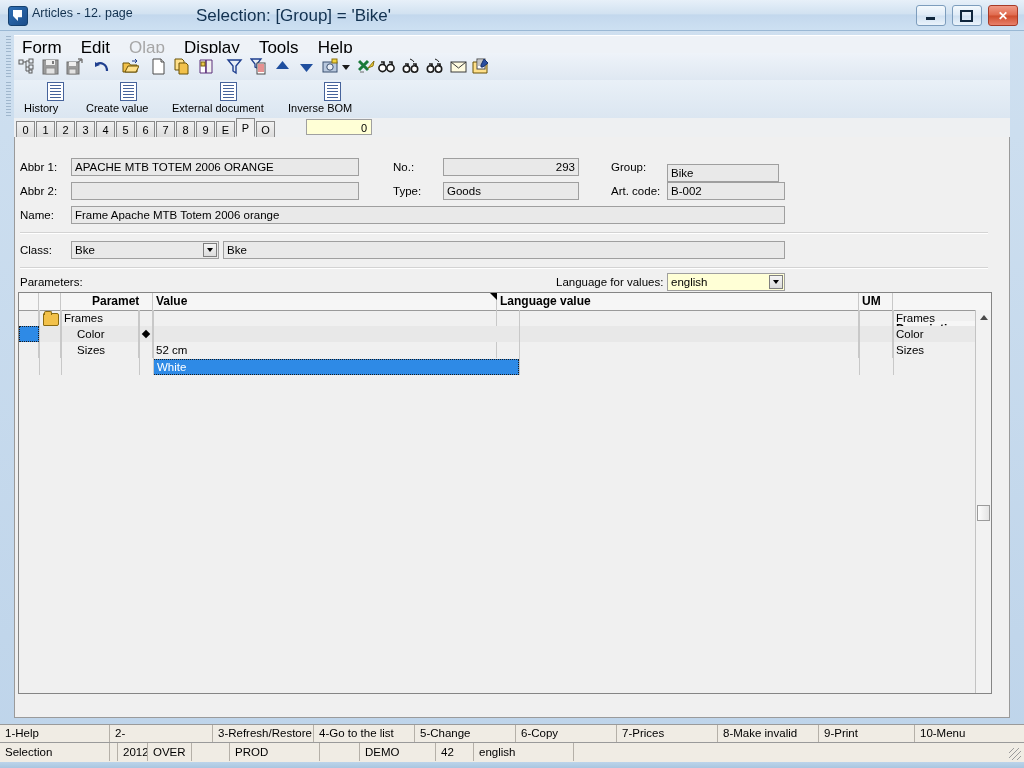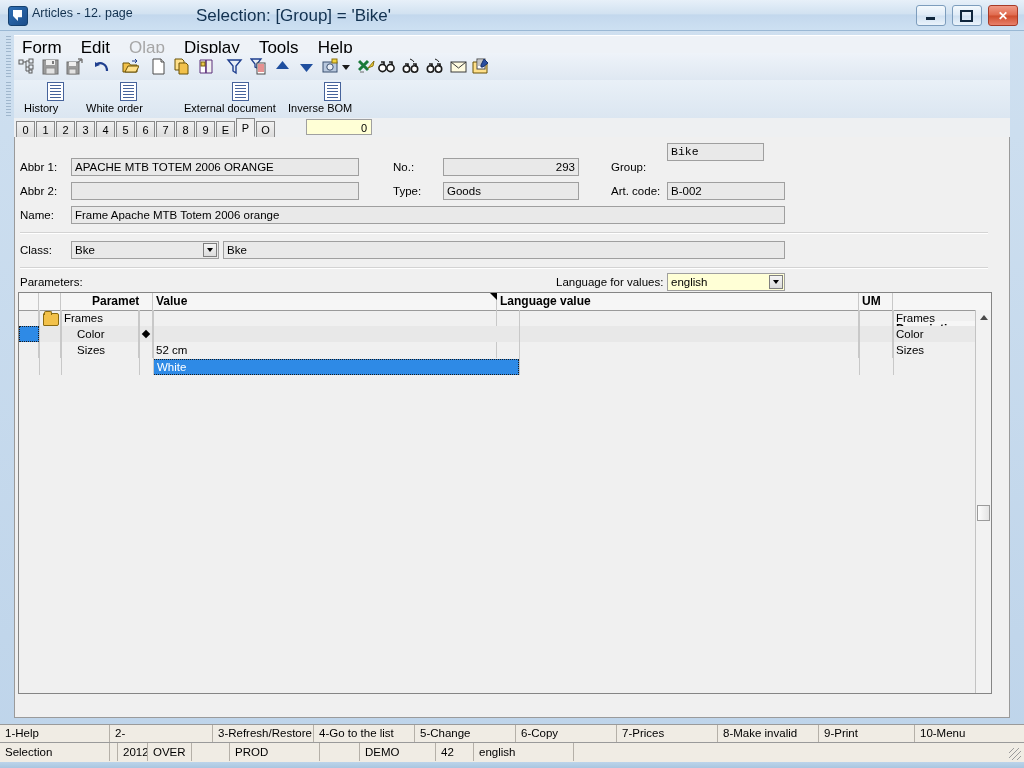--- a/index.html
+++ b/index.html
@@ -462,23 +462,23 @@
   </div>
 
   <div class="grip" style="left:6px;top:82px;height:34px;"></div>
   <div class="toolbar2">
     <div class="bigbtn" style="left:10px;width:62px;">
       <span class="docicon"></span>
       <span class="lbl">History</span>
     </div>
     <div class="bigbtn" style="left:72px;width:84px;">
       <span class="docicon"></span>
-      <span class="lbl">White order</span>
-    </div>
-    <div class="bigbtn" style="left:170px;width:112px;">
+      <span class="lbl">Create value</span>
+    </div>
+    <div class="bigbtn" style="left:158px;width:112px;">
       <span class="docicon"></span>
       <span class="lbl">External document</span>
     </div>
     <div class="bigbtn" style="left:274px;width:88px;">
       <span class="docicon"></span>
       <span class="lbl">Inverse BOM</span>
     </div>
   </div>
 
   <div class="client">
@@ -502,21 +502,21 @@
 
     <div class="pagebody">
 
       <div class="lbl" style="left:5px;top:24px;">Abbr 1:</div>
       <div class="fld" style="left:56px;top:21px;width:288px;">APACHE MTB TOTEM 2006 ORANGE</div>
 
       <div class="lbl" style="left:378px;top:24px;">No.:</div>
       <div class="fld r" style="left:428px;top:21px;width:136px;">293</div>
 
       <div class="lbl" style="left:596px;top:24px;">Group:</div>
-      <div class="fld" style="left:652px;top:6px;width:97px;font-family:Liberation Mono, monospace;">Bike</div>
+      <div class="fld" style="left:652px;top:27px;width:112px;">Bike</div>
 
       <div class="lbl" style="left:5px;top:48px;">Abbr 2:</div>
       <div class="fld" style="left:56px;top:45px;width:288px;"></div>
 
       <div class="lbl" style="left:378px;top:48px;">Type:</div>
       <div class="fld" style="left:428px;top:45px;width:136px;">Goods</div>
 
       <div class="lbl" style="left:596px;top:48px;">Art. code:</div>
       <div class="fld" style="left:652px;top:45px;width:118px;">B-002</div>
 

